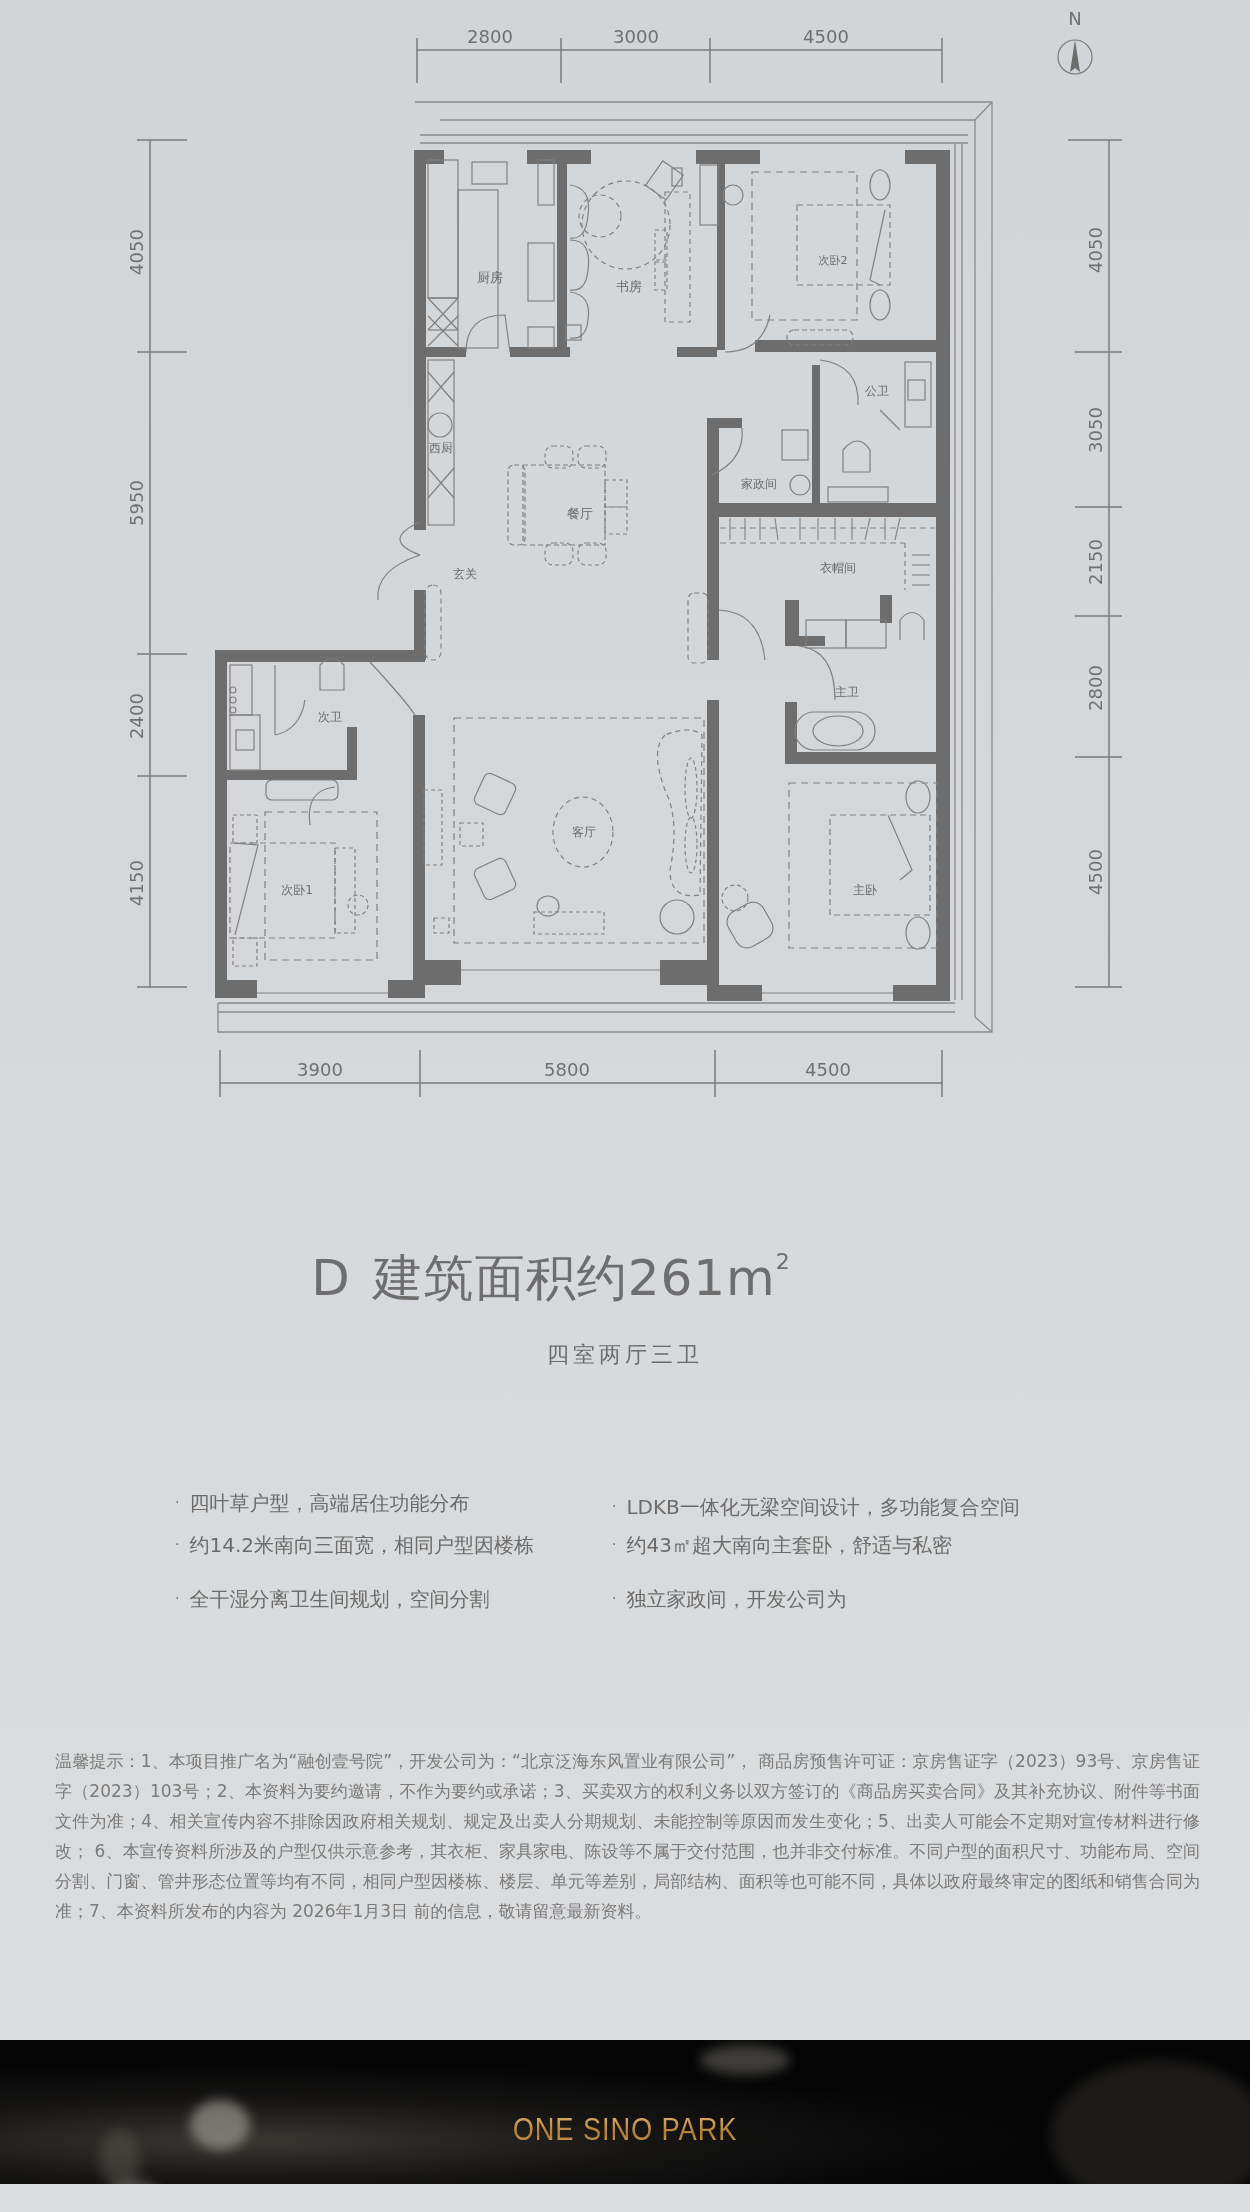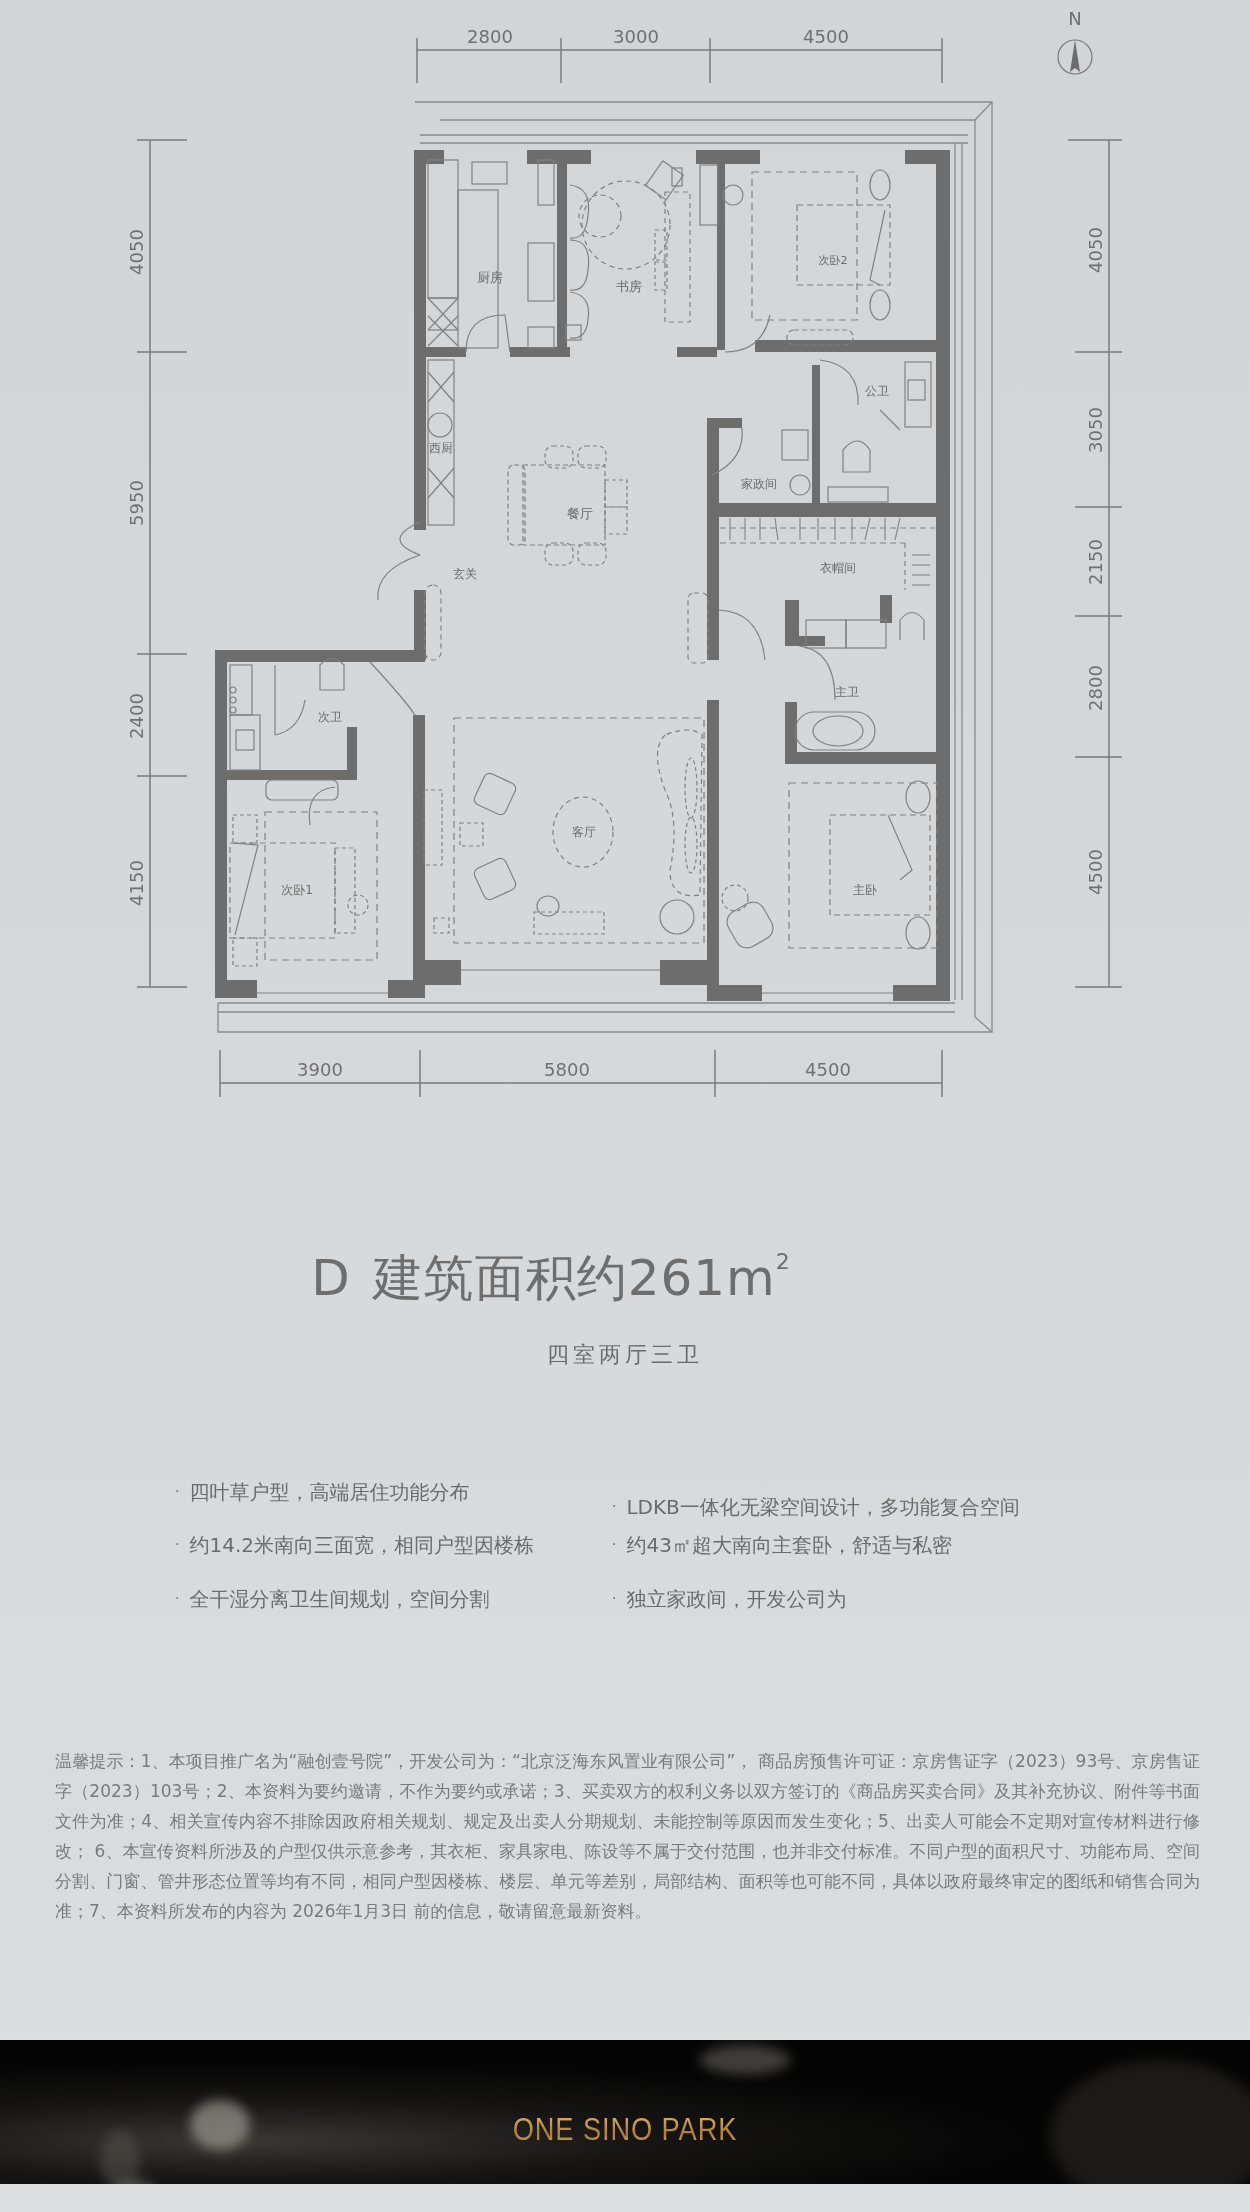--- a/index.html
+++ b/index.html
@@ -330,21 +330,21 @@
     <text x="865" y="894" font-size="12">主卧</text>
   </g>
 </svg>
 
 <div class="title">
   <span class="d">D</span><span>建筑面积约261</span><span>m</span><sup>2</sup>
 </div>
 <div class="subtitle">四室两厅三卫</div>
 
 <div class="features">
-  <div class="feature" style="left:0;top:1px"><span class="dot">·</span><span>四叶草户型，高端居住功能分布</span></div>
+  <div class="feature" style="left:0;top:12px"><span class="dot">·</span><span>四叶草户型，高端居住功能分布</span></div>
   <div class="feature" style="left:437px;top:16px"><span class="dot">·</span><span>LDKB一体化无梁空间设计，多功能复合空间</span></div>
   <div class="feature" style="left:0;top:54px"><span class="dot">·</span><span>约14.2米南向三面宽，相同户型因楼栋</span></div>
   <div class="feature" style="left:437px;top:54px"><span class="dot">·</span><span>约43㎡超大南向主套卧，舒适与私密</span></div>
   <div class="feature" style="left:0;top:108px"><span class="dot">·</span><span>全干湿分离卫生间规划，空间分割</span></div>
   <div class="feature" style="left:437px;top:108px"><span class="dot">·</span><span>独立家政间，开发公司为</span></div>
 </div>
 
 <div class="notice">温馨提示：1、本项目推广名为“融创壹号院”，开发公司为：“北京泛海东风置业有限公司”， 商品房预售许可证：京房售证字（2023）93号、京房售证字（2023）103号；2、本资料为要约邀请，不作为要约或承诺；3、买卖双方的权利义务以双方签订的《商品房买卖合同》及其补充协议、附件等书面文件为准；4、相关宣传内容不排除因政府相关规划、规定及出卖人分期规划、未能控制等原因而发生变化；5、出卖人可能会不定期对宣传材料进行修改； 6、本宣传资料所涉及的户型仅供示意参考，其衣柜、家具家电、陈设等不属于交付范围，也并非交付标准。不同户型的面积尺寸、功能布局、空间分割、门窗、管井形态位置等均有不同，相同户型因楼栋、楼层、单元等差别，局部结构、面积等也可能不同，具体以政府最终审定的图纸和销售合同为准；7、本资料所发布的内容为 2026年1月3日 前的信息，敬请留意最新资料。</div>
 
 <div class="footer">

